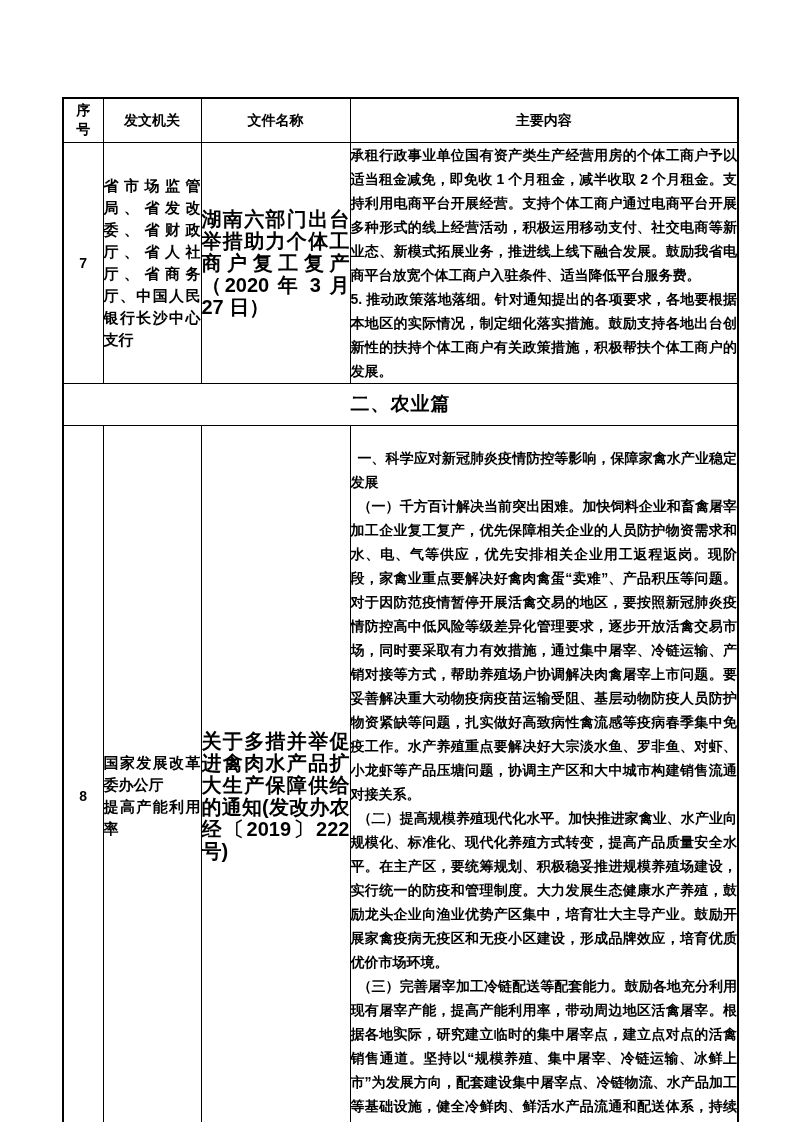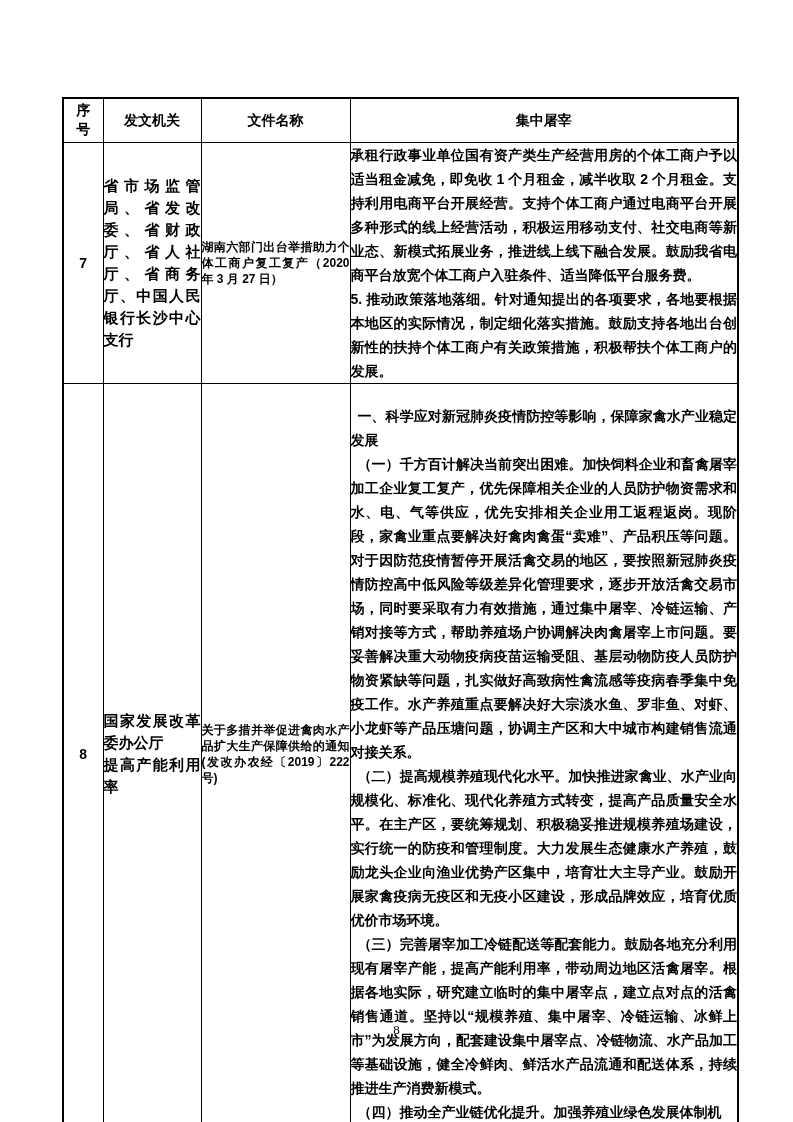--- a/index.html
+++ b/index.html
@@ -55,22 +55,22 @@
   .cell-agency {
     vertical-align: middle;
     padding: 0 10px;
     font-size: 15px;
     line-height: 22px;
     text-align: justify;
   }
   .cell-doc {
     vertical-align: middle;
     padding: 0 10px 0 7px;
-    font-size: 12px;
-    line-height: 16px;
+    font-size: 20px;
+    line-height: 22px;
     text-align: justify;
     margin-left: 46px;
   }
   .cell-content {
     vertical-align: top;
     padding: 4px 4px 0 4px;
     font-size: 14px;
     line-height: 24px;
   }
   tr.row-8 .cell-content { padding-top: 20px; }
@@ -108,33 +108,36 @@
       <col class="c-agency">
       <col class="c-doc">
       <col class="c-content">
     </colgroup>
     <tbody>
       <tr class="header-row">
         <th class="th-no">序
 号</th>
         <th>发文机关</th>
         <th>文件名称</th>
-        <th>集中屠宰</th>
+        <th>主要内容</th>
       </tr>
 
       <tr class="row-7">
         <td class="cell-no">7</td>
         <td class="cell-agency">省市场监管局、省发改委、省财政厅、省人社厅、省商务厅、中国人民银行长沙中心支行</td>
         <td class="cell-doc">湖南六部门出台举措助力个体工商户复工复产（2020 年 3 月 27 日）</td>
         <td class="cell-content">
           <div class="para">承租行政事业单位国有资产类生产经营用房的个体工商户予以适当租金减免，即免收 1 个月租金，减半收取 2 个月租金。支持利用电商平台开展经营。支持个体工商户通过电商平台开展多种形式的线上经营活动，积极运用移动支付、社交电商等新业态、新模式拓展业务，推进线上线下融合发展。鼓励我省电商平台放宽个体工商户入驻条件、适当降低平台服务费。</div>
           <div class="para">5. 推动政策落地落细。针对通知提出的各项要求，各地要根据本地区的实际情况，制定细化落实措施。鼓励支持各地出台创新性的扶持个体工商户有关政策措施，积极帮扶个体工商户的发展。</div>
         </td>
       </tr>
 
+      <tr class="section-row">
+        <td class="section-cell" colspan="4">二、农业篇</td>
+      </tr>
 
       <tr class="row-8">
         <td class="cell-no">8</td>
         <td class="cell-agency">
           <div>国家发展改革委办公厅</div>
           <div>提高产能利用率</div>
         </td>
         <td class="cell-doc">关于多措并举促进禽肉水产品扩大生产保障供给的通知(发改办农经〔2019〕222 号)</td>
         <td class="cell-content">
           <div class="para indent">一、科学应对新冠肺炎疫情防控等影响，保障家禽水产业稳定发展</div>

